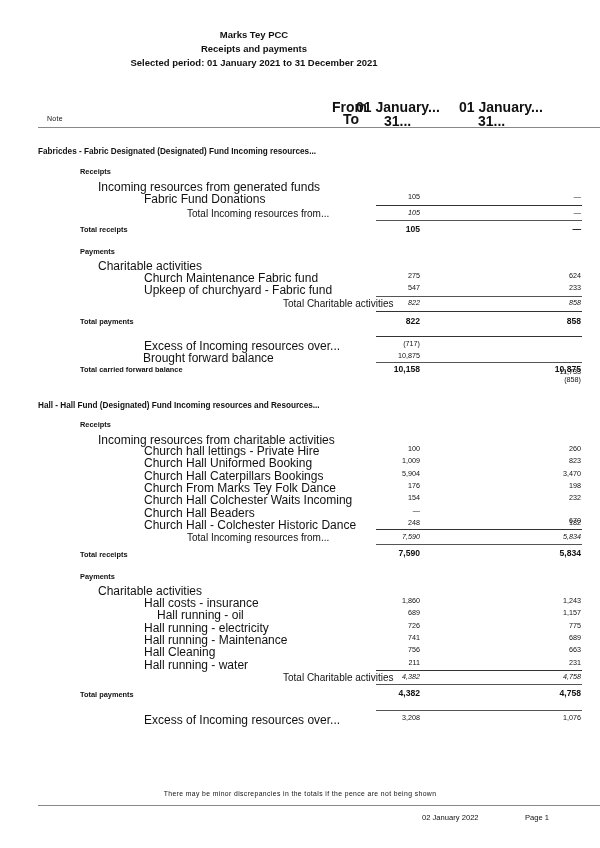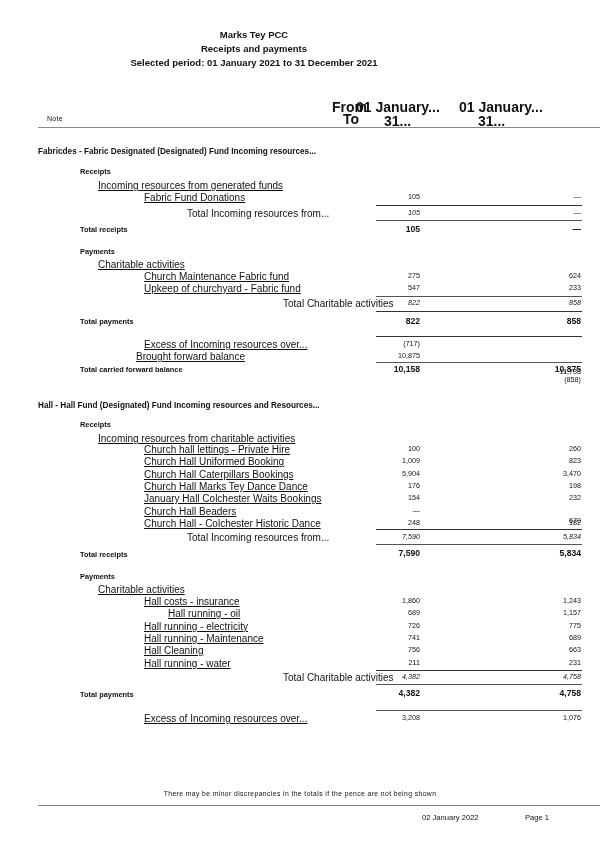--- a/index.html
+++ b/index.html
@@ -3,21 +3,21 @@
 <meta charset="utf-8">
 <style>
   html, body { margin: 0; padding: 0; background: #ffffff; }
   body { width: 600px; height: 848px; position: relative; font-family: "Liberation Sans", sans-serif; color: #111; overflow: hidden; }
   .abs { position: absolute; white-space: nowrap; }
   .title { left: 0; width: 508px; text-align: center; font-weight: bold; font-size: 9.5px; }
   .hdr { font-weight: bold; font-size: 14px; }
   .note { font-size: 7px; letter-spacing: 0.3px; }
   .rule { position: absolute; height: 0; }
   .sect { font-weight: bold; font-size: 8.2px; left: 38px; }
-  .lbl { font-size: 10px; text-decoration: underline; }
+  .lbl { font-size: 12px; }
   .b { font-weight: bold; font-size: 7.4px; }
   .i { font-size: 10px; }
   .num { font-size: 7.2px; text-align: right; width: 80px; }
   .c1 { left: 340px; }
   .c2 { left: 501px; }
   .numb { font-size: 8.6px; font-weight: bold; text-align: right; width: 80px; }
   .numi { font-size: 7.2px; font-style: italic; text-align: right; width: 80px; }
   .line1 { left: 376px; width: 206px; border-top: 1px solid #333; }
   .line2 { left: 376px; width: 206px; border-top: 1.5px solid #555; }
   .footnote { left: 0; width: 600px; text-align: center; font-size: 6.8px; letter-spacing: 0.4px; }
@@ -87,21 +87,21 @@
   <div class="abs numb c2" style="top:316px;">858</div>
 </div>
 
 <div class="rule line1" style="top:336px;"></div>
 <div>
   <div class="abs lbl" style="left:144px; top:339px;">Excess of Incoming resources over...</div>
   <div class="abs num c1" style="top:339px;">(717)</div>
   <div class="abs num c2" style="top:339px;margin-top:36px;">(858)</div>
 </div>
 <div>
-  <div class="abs lbl" style="left:136px; top:351px;">Brought forward balance</div>
+  <div class="abs lbl" style="left:143px; top:351px;">Brought forward balance</div>
   <div class="abs num c1" style="top:351px;">10,875</div>
   <div class="abs num c2" style="top:367px;">11,733</div>
 </div>
 <div class="rule line2" style="top:362px;"></div>
 <div>
   <div class="abs b" style="left:80px; top:365px;">Total carried forward balance</div>
   <div class="abs numb c1" style="top:364px;">10,158</div>
   <div class="abs numb c2" style="top:364px;">10,875</div>
 </div>
 
@@ -119,26 +119,26 @@
       <div class="abs lbl" style="left:144px; top:456.3px;">Church Hall Uniformed Booking</div>
       <div class="abs num c1" style="top:456.3px;">1,009</div>
       <div class="abs num c2" style="top:456.3px;">823</div>
     </div>
     <div>
       <div class="abs lbl" style="left:144px; top:468.6px;">Church Hall Caterpillars Bookings</div>
       <div class="abs num c1" style="top:468.6px;">5,904</div>
       <div class="abs num c2" style="top:468.6px;">3,470</div>
     </div>
     <div>
-      <div class="abs lbl" style="left:144px; top:480.9px;">Church Hall Marks Tey Dance Dance</div>
+      <div class="abs lbl" style="left:144px; top:480.9px;">Church From Marks Tey Folk Dance</div>
       <div class="abs num c1" style="top:480.9px;">176</div>
       <div class="abs num c2" style="top:480.9px;">198</div>
     </div>
     <div>
-      <div class="abs lbl" style="left:144px; top:493.2px;">January Hall Colchester Waits Bookings</div>
+      <div class="abs lbl" style="left:144px; top:493.2px;">Church Hall Colchester Waits Incoming</div>
       <div class="abs num c1" style="top:493.2px;">154</div>
       <div class="abs num c2" style="top:493.2px;">232</div>
     </div>
     <div>
       <div class="abs lbl" style="left:144px; top:505.5px;">Church Hall Beaders</div>
       <div class="abs num c1" style="top:505.5px;">—</div>
       <div class="abs num c2" style="top:505.5px;margin-top:10px;">670</div>
     </div>
     <div>
       <div class="abs lbl" style="left:144px; top:517.8px;">Church Hall - Colchester Historic Dance</div>
@@ -163,21 +163,21 @@
 <div class="abs b" style="left:80px; top:572px;">Payments</div>
 <div class="abs lbl" style="left:98px; top:584px;">Charitable activities</div>
 
 <div id="hall-payments">
     <div>
       <div class="abs lbl" style="left:144px; top:596px;">Hall costs - insurance</div>
       <div class="abs num c1" style="top:596px;">1,860</div>
       <div class="abs num c2" style="top:596px;">1,243</div>
     </div>
     <div>
-      <div class="abs lbl" style="left:152px; top:608.3px;padding-left:16px;">Hall running - oil</div>
+      <div class="abs lbl" style="left:141px; top:608.3px;padding-left:16px;">Hall running - oil</div>
       <div class="abs num c1" style="top:608.3px;">689</div>
       <div class="abs num c2" style="top:608.3px;">1,157</div>
     </div>
     <div>
       <div class="abs lbl" style="left:144px; top:620.6px;">Hall running - electricity</div>
       <div class="abs num c1" style="top:620.6px;">726</div>
       <div class="abs num c2" style="top:620.6px;">775</div>
     </div>
     <div>
       <div class="abs lbl" style="left:144px; top:632.9px;">Hall running - Maintenance</div>

